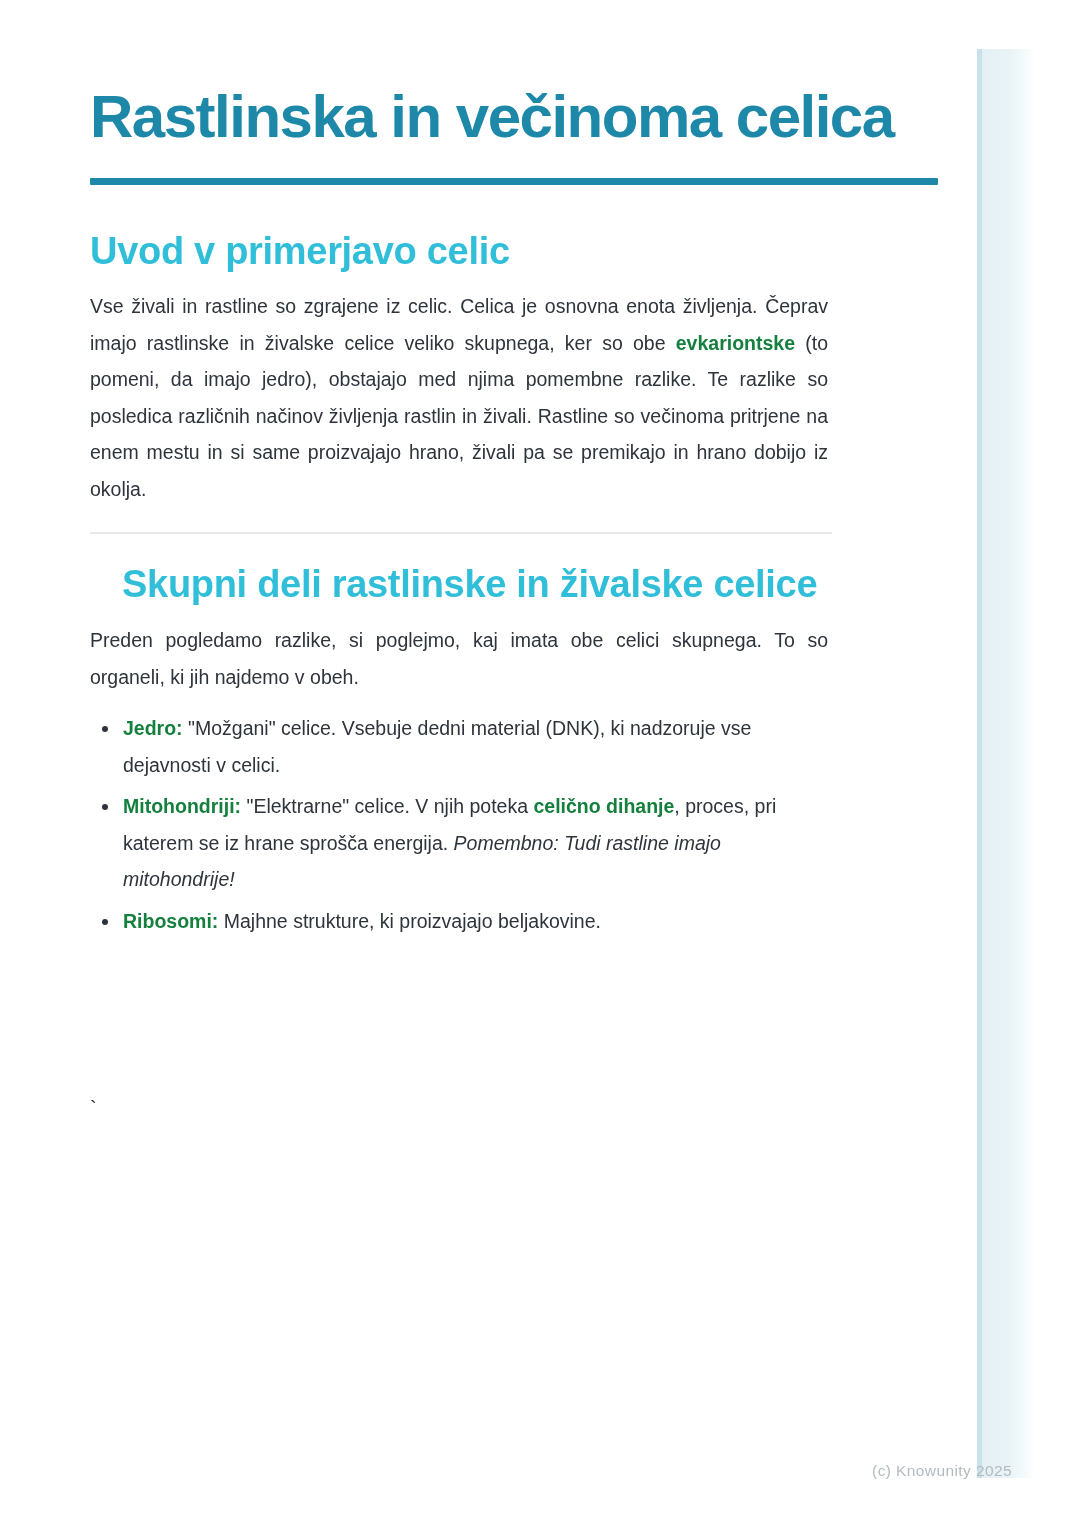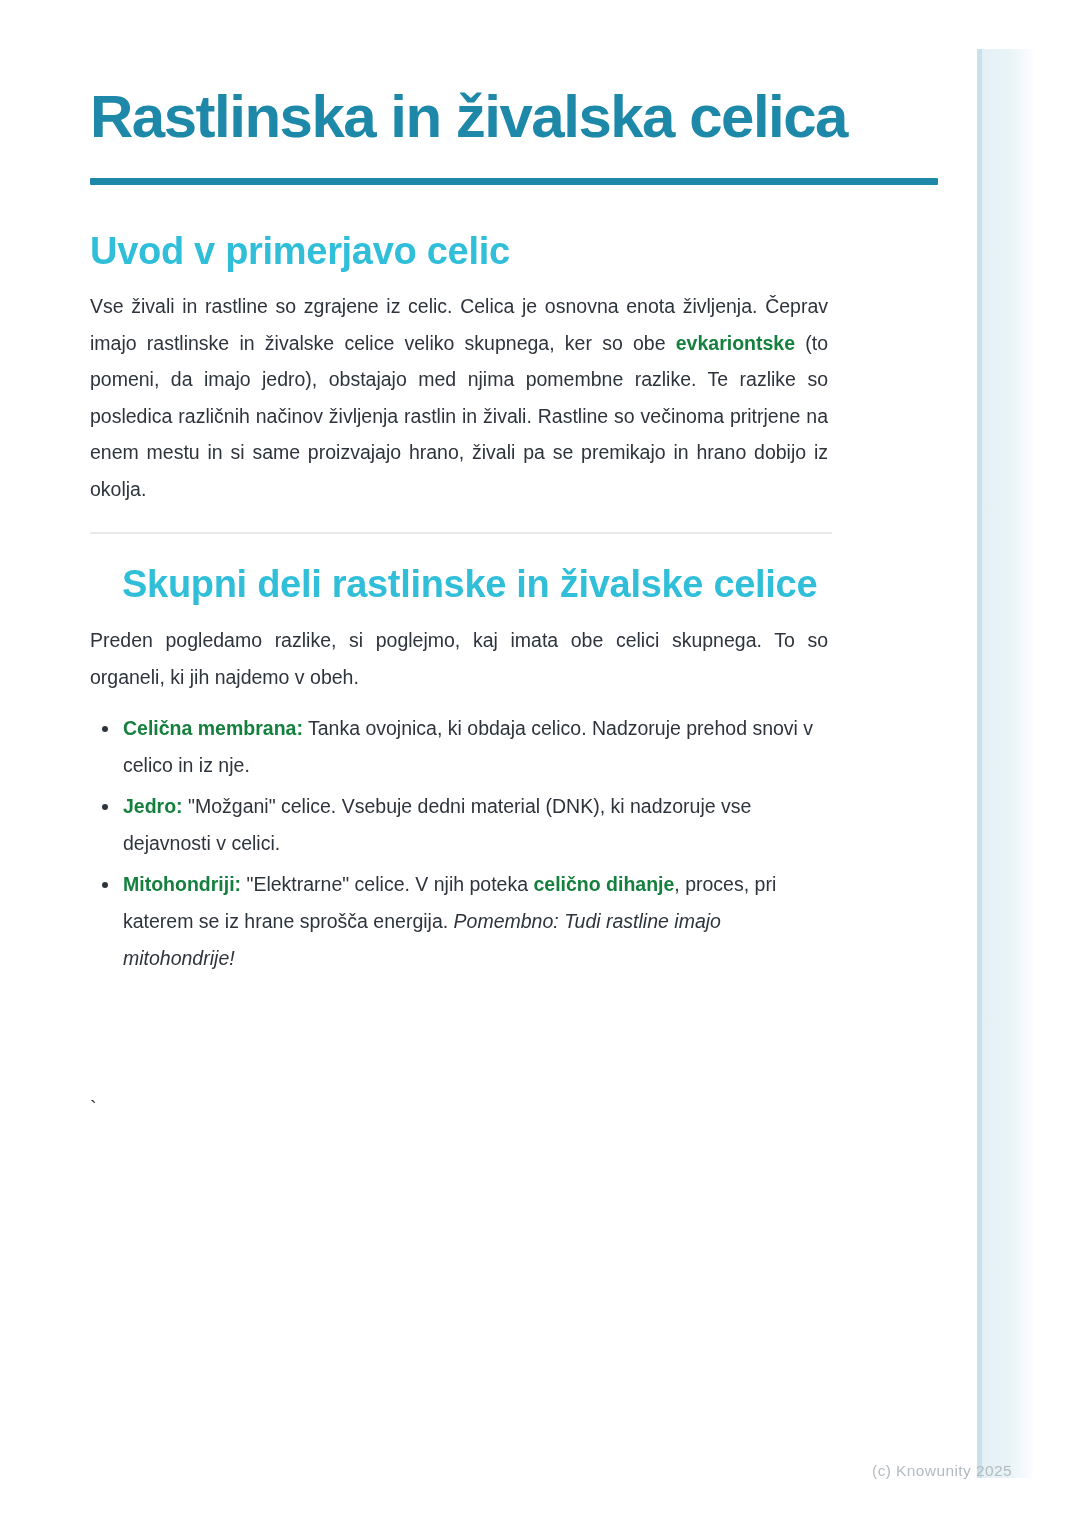--- a/index.html
+++ b/index.html
@@ -110,37 +110,37 @@
     margin-top: 24px;
   }
 </style>
 </head>
 <body>
 
 <div class="side-strip"></div>
 
 <div class="content">
 
-  <h1 class="page-title">Rastlinska in živalska celica</h1>
+  <h1 class="page-title">Rastlinska in večinoma celica</h1>
 
   <div class="title-rule"></div>
 
   <h2 class="section-heading" id="heading-uvod">Uvod v primerjavo celic</h2>
 
   <p class="body-par" id="par-uvod"><span>Vse živali in rastline so zgrajene iz celic. Celica je osnovna enota življenja. Čeprav imajo rastlinske in živalske celice veliko skupnega, ker so obe </span><span class="b">evkariontske</span><span> (to pomeni, da imajo jedro), obstajajo med njima pomembne razlike. Te razlike so posledica različnih načinov življenja rastlin in živali. Rastline so večinoma pritrjene na enem mestu in si same proizvajajo hrano, živali pa se premikajo in hrano dobijo iz okolja.</span></p>
 
   <div class="divider"></div>
 
   <h2 class="section-heading" id="heading-skupni">Skupni deli rastlinske in živalske celice</h2>
 
   <p class="body-par" id="par-skupni"><span>Preden pogledamo razlike, si poglejmo, kaj imata obe celici skupnega. To so organeli, ki jih najdemo v obeh.</span></p>
 
   <ul class="organelles">
-      <li><span class="b">Celična membrana:</span><span> Tanka ovojnica, ki obdaja celico. Nadzoruje prehod snovi v celico in iz nje.</span></li>
       <li><span class="b">Jedro:</span><span> "Možgani" celice. Vsebuje dedni material (DNK), ki nadzoruje vse dejavnosti v celici.</span></li>
       <li><span class="b">Mitohondriji:</span><span> "Elektrarne" celice. V njih poteka </span><span class="b">celično dihanje</span><span>, proces, pri katerem se iz hrane sprošča energija. </span><span class="i">Pomembno: Tudi rastline imajo mitohondrije!</span></li>
+      <li><span class="b">Ribosomi:</span><span> Majhne strukture, ki proizvajajo beljakovine.</span></li>
     </ul>
 
   <div class="stray-char">`</div>
 
 </div>
 
 <div class="watermark">(c) Knowunity 2025</div>
 
 </body></html>

